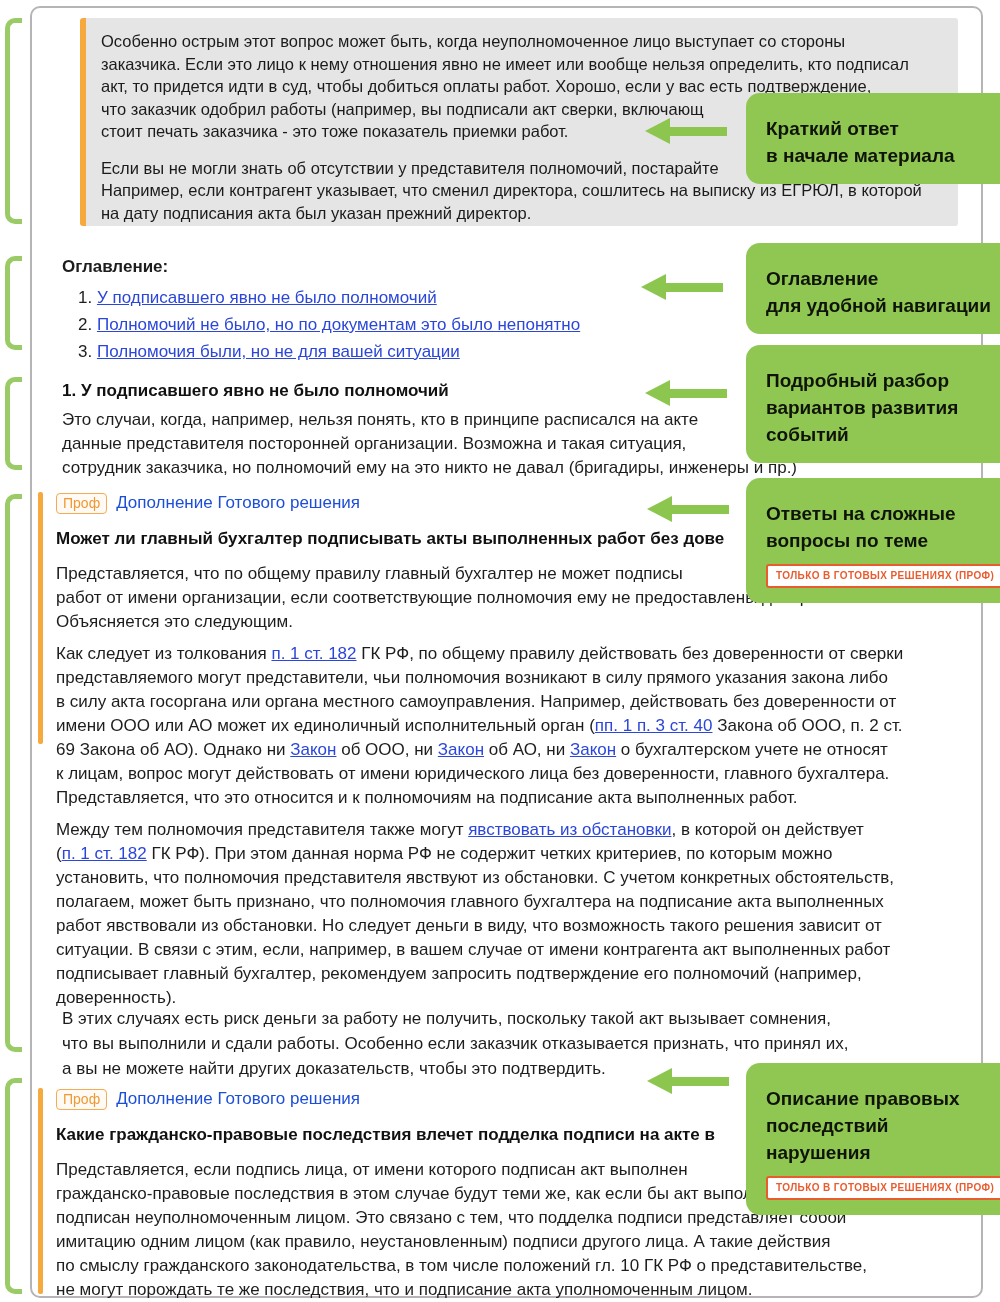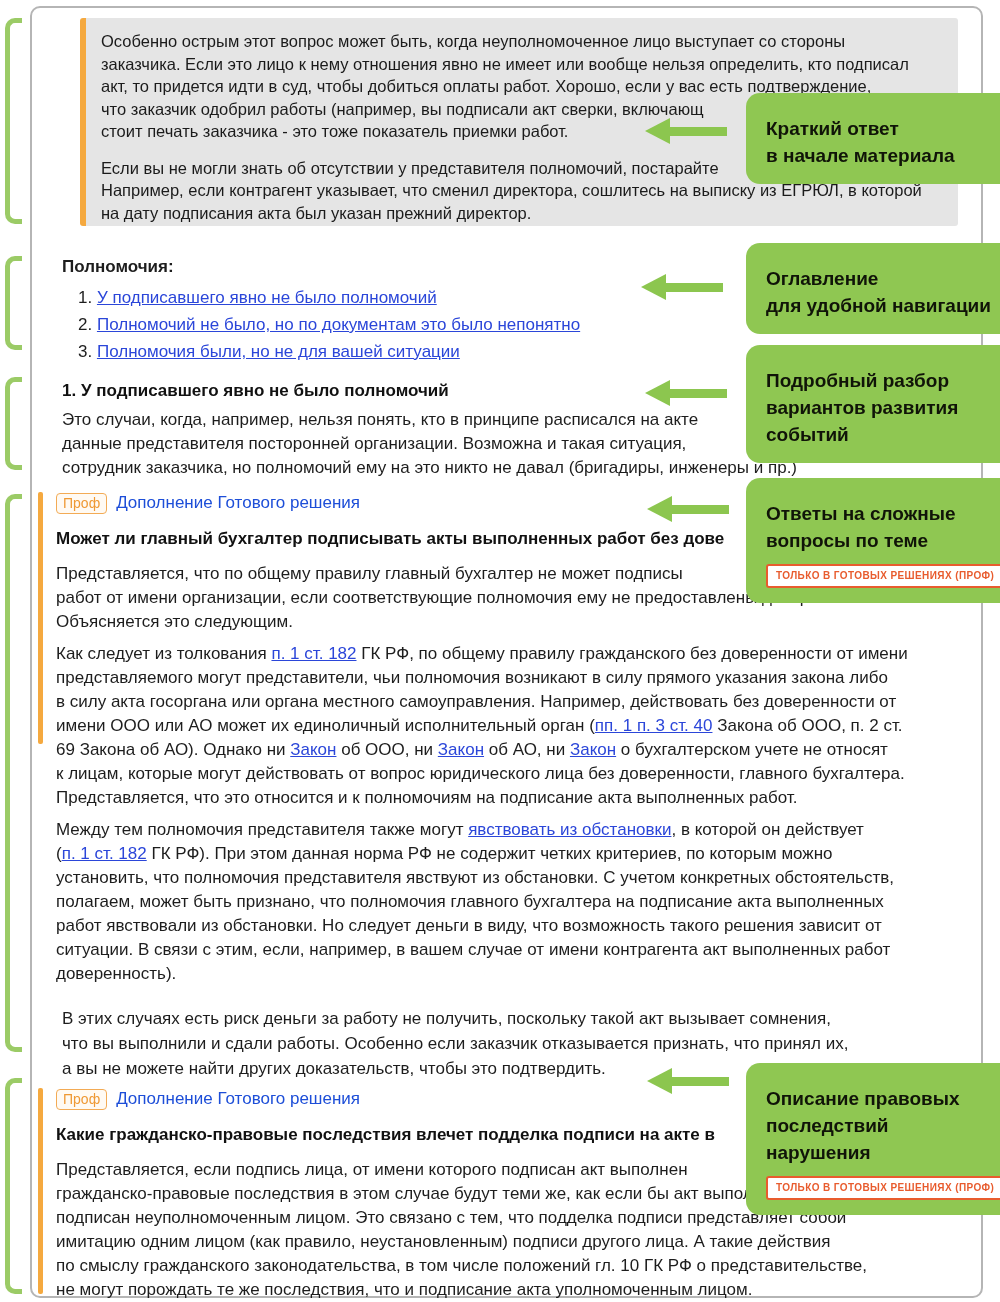--- a/index.html
+++ b/index.html
@@ -106,21 +106,21 @@
       <div class="tl"><span>стоит печать заказчика - это тоже показатель приемки работ.</span></div>
     </div>
   <div class="para2">
       <div class="tl"><span>Если вы не могли знать об отсутствии у представителя полномочий, постарайте</span></div>
       <div class="tl"><span>Например, если контрагент указывает, что сменил директора, сошлитесь на выписку из ЕГРЮЛ, в которой</span></div>
       <div class="tl"><span>на дату подписания акта был указан прежний директор.</span></div>
     </div>
 </div>
 
 <div id="toc">
-  <div class="toc-head">Полномочия:</div>
+  <div class="toc-head">Оглавление:</div>
   <div class="toc-list">
     <div class="tl">
       <span>1.</span>
       <a class="lnk" href="#">У подписавшего явно не было полномочий</a>
     </div>
     <div class="tl">
       <span>2.</span>
       <a class="lnk" href="#">Полномочий не было, но по документам это было непонятно</a>
     </div>
     <div class="tl">
@@ -145,35 +145,36 @@
     <span class="prof-badge">Проф</span>
     <span class="prof-label">Дополнение Готового решения</span>
   </div>
   <div class="prof-q">Может ли главный бухгалтер подписывать акты выполненных работ без дове</div>
   <div class="prof-p body-lines">
       <div class="tl"><span>Представляется, что по общему правилу главный бухгалтер не может подписы</span></div>
       <div class="tl"><span>работ от имени организации, если соответствующие полномочия ему не предоставлены доверенностью.</span></div>
       <div class="tl"><span>Объясняется это следующим.</span></div>
     </div>
   <div class="prof-p body-lines">
-      <div class="tl"><span>Как следует из толкования </span><a class="lnk" href="#">п. 1 ст. 182</a><span> ГК РФ, по общему правилу гражданского без доверенности от имени</span></div>
+      <div class="tl"><span>Как следует из толкования </span><a class="lnk" href="#">п. 1 ст. 182</a><span> ГК РФ, по общему правилу действовать без доверенности от сверки</span></div>
       <div class="tl"><span>представляемого могут представители, чьи полномочия возникают в силу прямого указания закона либо</span></div>
       <div class="tl"><span>в силу акта госоргана или органа местного самоуправления. Например, действовать без доверенности от</span></div>
       <div class="tl"><span>имени ООО или АО может их единоличный исполнительный орган (</span><a class="lnk" href="#">пп. 1 п. 3 ст. 40</a><span> Закона об ООО, п. 2 ст.</span></div>
       <div class="tl"><span>69 Закона об АО). Однако ни </span><a class="lnk" href="#">Закон</a><span> об ООО, ни </span><a class="lnk" href="#">Закон</a><span> об АО, ни </span><a class="lnk" href="#">Закон</a><span> о бухгалтерском учете не относят</span></div>
-      <div class="tl"><span>к лицам, которые могут действовать от вопрос юридического лица без доверенности, главного бухгалтера.</span></div>
+      <div class="tl"><span>к лицам, вопрос могут действовать от имени юридического лица без доверенности, главного бухгалтера.</span></div>
       <div class="tl"><span>Представляется, что это относится и к полномочиям на подписание акта выполненных работ.</span></div>
     </div>
   <div class="prof-p body-lines">
       <div class="tl"><span>Между тем полномочия представителя также могут </span><a class="lnk" href="#">явствовать из обстановки</a><span>, в которой он действует</span></div>
       <div class="tl"><span>(</span><a class="lnk" href="#">п. 1 ст. 182</a><span> ГК РФ). При этом данная норма РФ не содержит четких критериев, по которым можно</span></div>
       <div class="tl"><span>установить, что полномочия представителя явствуют из обстановки. С учетом конкретных обстоятельств,</span></div>
       <div class="tl"><span>полагаем, может быть признано, что полномочия главного бухгалтера на подписание акта выполненных</span></div>
       <div class="tl"><span>работ явствовали из обстановки. Но следует деньги в виду, что возможность такого решения зависит от</span></div>
       <div class="tl"><span>ситуации. В связи с этим, если, например, в вашем случае от имени контрагента акт выполненных работ</span></div>
+      <div class="tl"><span>подписывает главный бухгалтер, рекомендуем запросить подтверждение его полномочий (например,</span></div>
       <div class="tl"><span>доверенность).</span></div>
     </div>
 </div>
 
 <div id="outro">
     <div class="tl"><span>В этих случаях есть риск деньги за работу не получить, поскольку такой акт вызывает сомнения,</span></div>
     <div class="tl"><span>что вы выполнили и сдали работы. Особенно если заказчик отказывается признать, что принял их,</span></div>
     <div class="tl"><span>а вы не можете найти других доказательств, чтобы это подтвердить.</span></div>
   </div>
 

